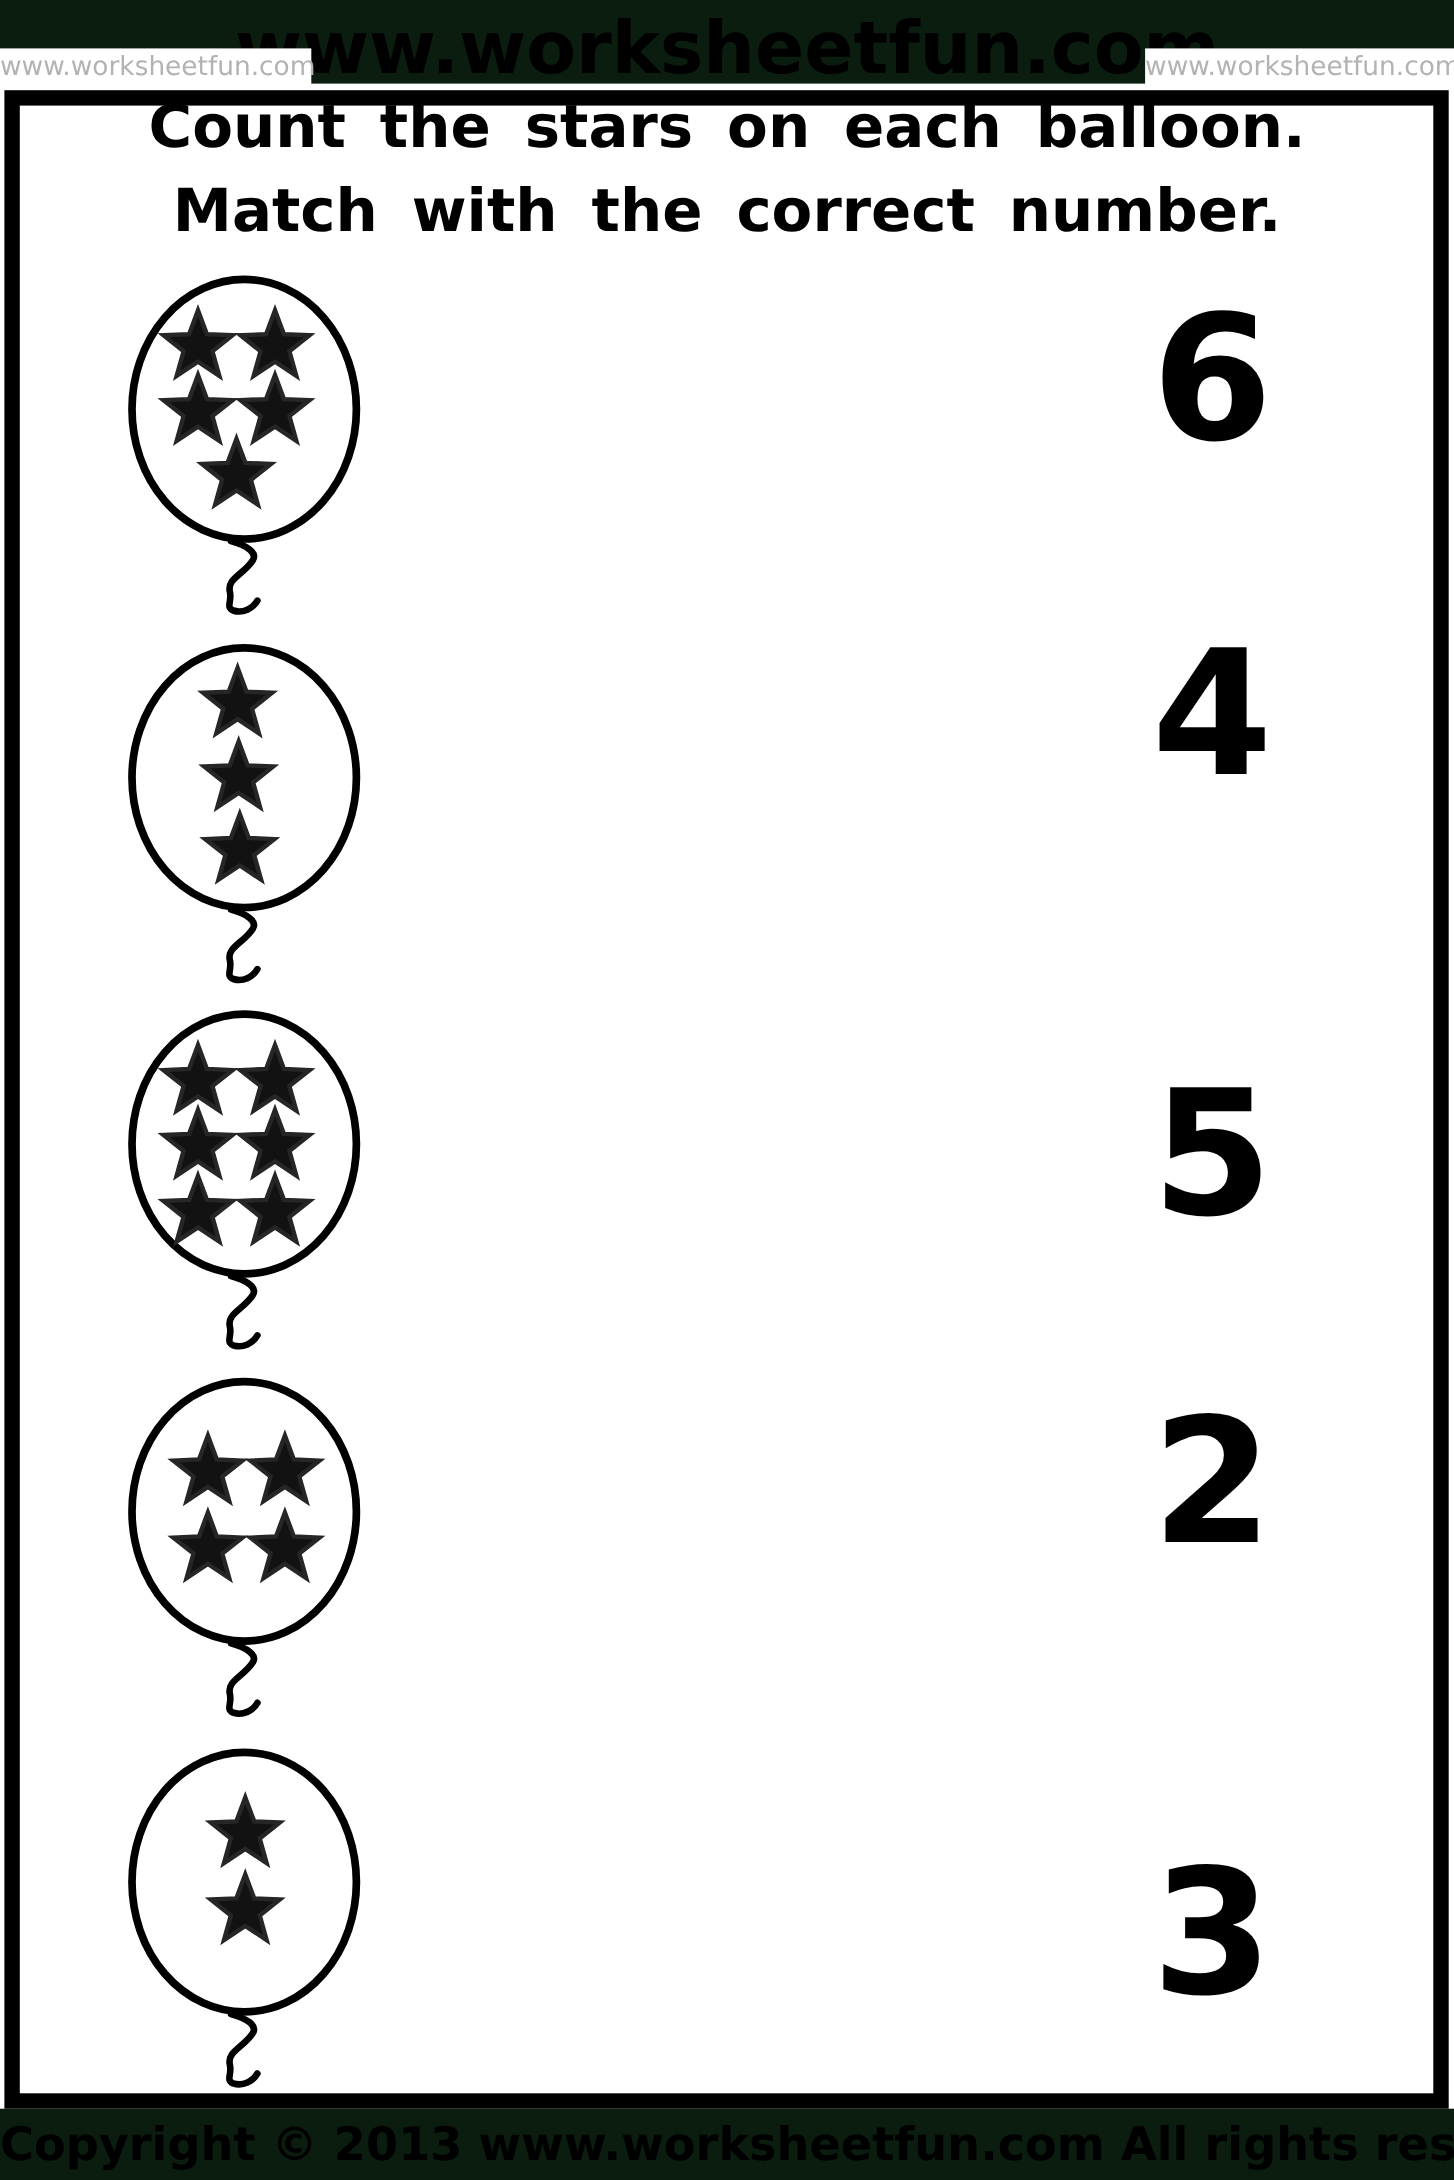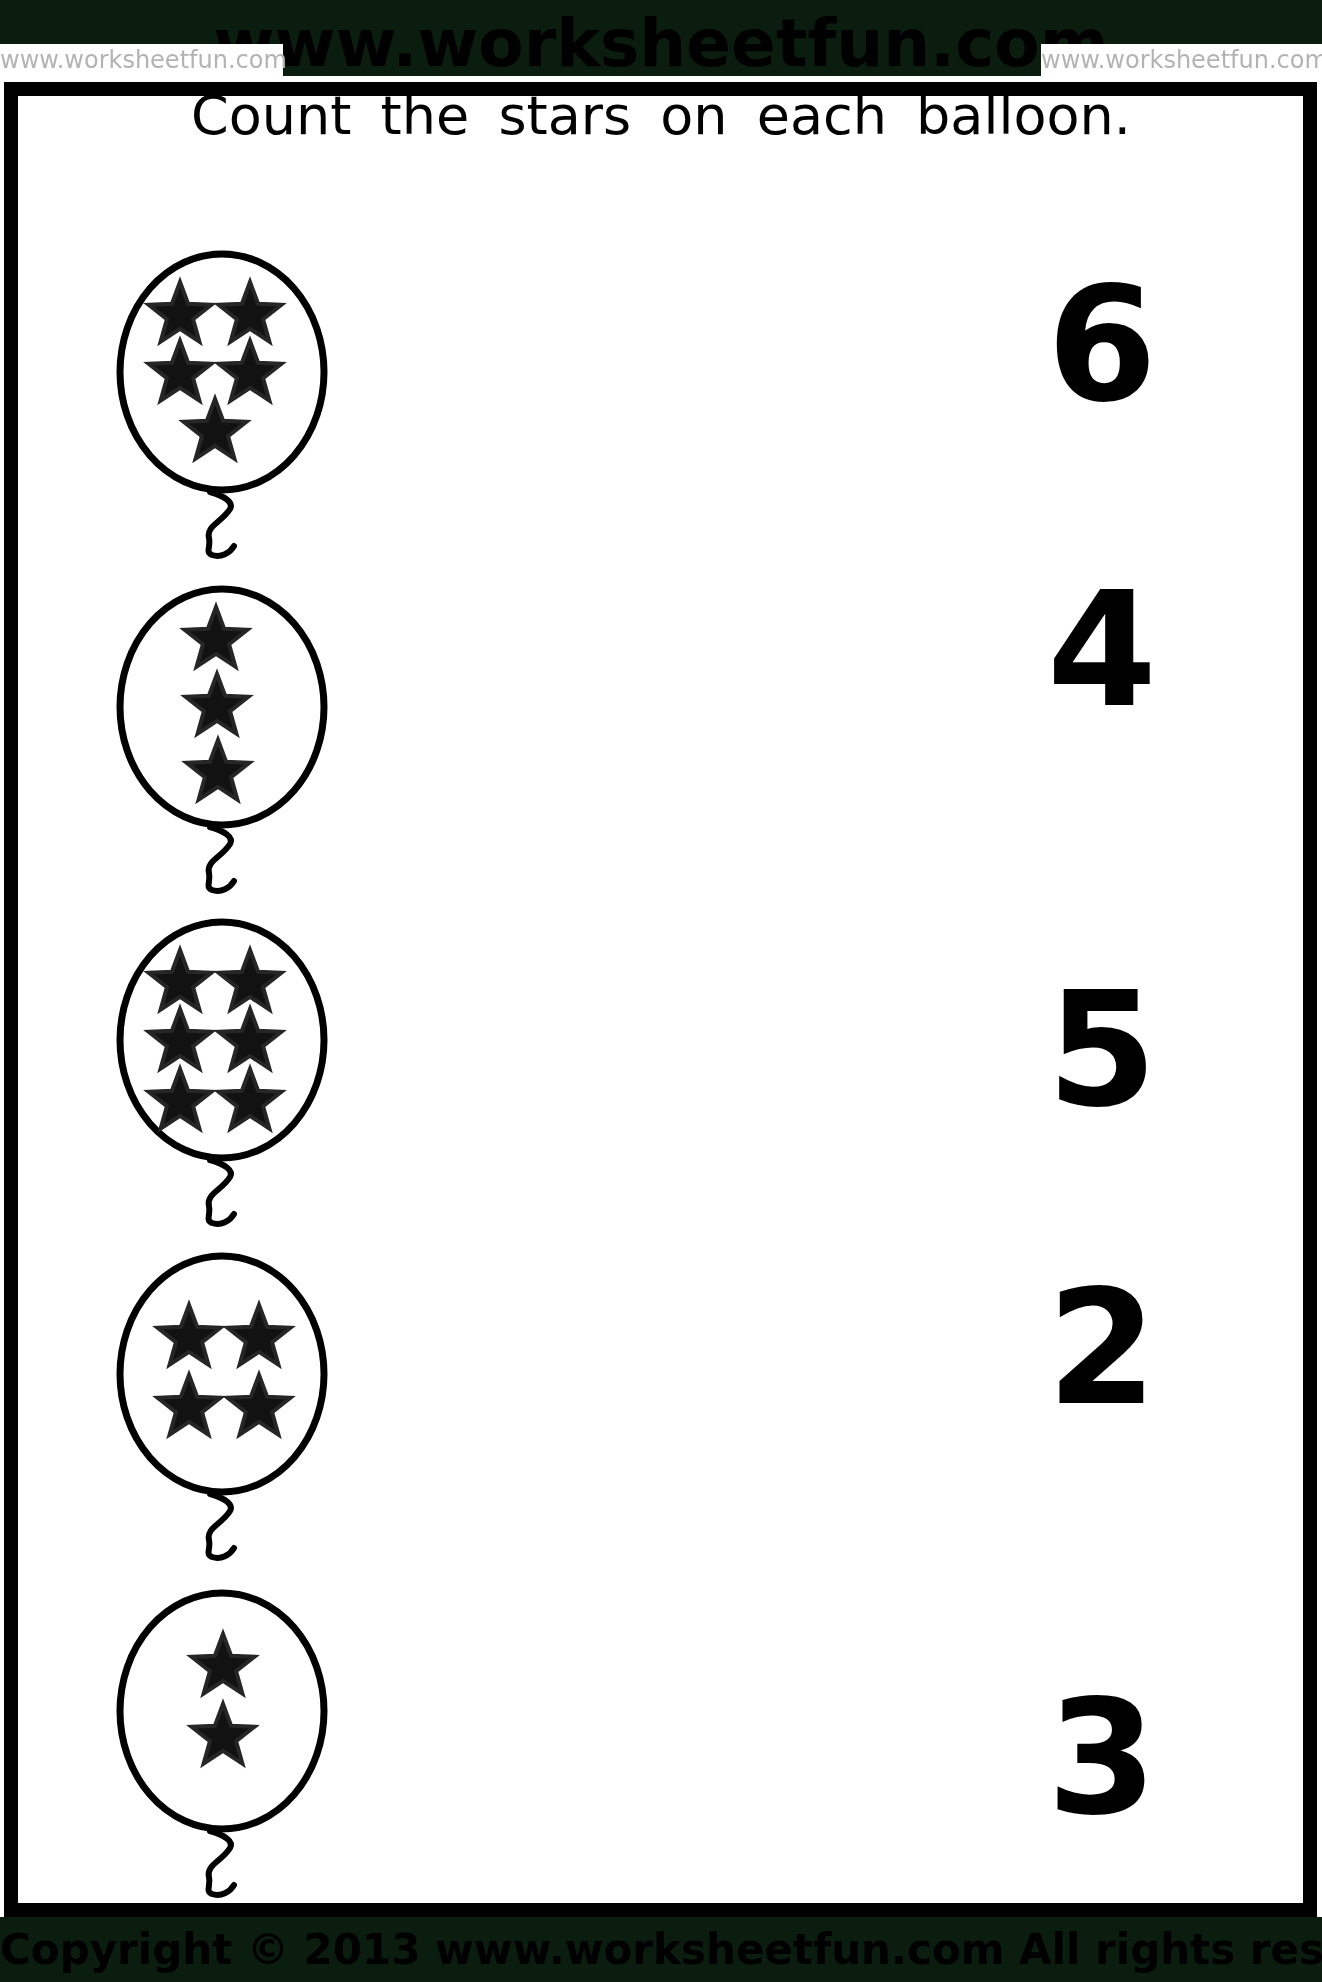--- a/index.html
+++ b/index.html
@@ -48,21 +48,21 @@
     position:absolute;
     left:4px;top:82px;
     width:1285px;height:1807px;
     border:14px solid var(--ink);
     z-index:0;
   }
   .title{
     position:absolute;top:78px;left:0;width:1322px;
     text-align:center;
     color:var(--ink);
-    font-size:54px;font-weight:400;
+    font-size:54px;font-weight:700;
     line-height:76px;
     word-spacing:12px;
     z-index:2;
   }
   .balloon-slot{
     position:absolute;left:92px;width:260px;height:330px;
     z-index:2;
   }
   .match-num{
     position:absolute;left:1102px;
@@ -87,20 +87,21 @@
 
 <div class="band top"></div>
 <div class="wm-large">www.worksheetfun.com</div>
 <div class="wm-box left">www.worksheetfun.com</div>
 <div class="wm-box right">www.worksheetfun.com</div>
 
 <div class="frame"></div>
 
 <div class="title">
   <div>Count the stars on each balloon.</div>
+  <div>Match with the correct number.</div>
 </div>
 
 <div class="balloon-slot" style="top:246px"><svg width="260" height="330" viewBox="0 0 260 330">
       <ellipse cx="130" cy="126" rx="102" ry="118" fill="none" stroke="#000000" stroke-width="7"></ellipse>
       <path d="M118,246 C132,250 142,256 138,263 C130,276 114,280 117,292 C119,301 113,306 120,309 C129,312 138,307 142,300" fill="none" stroke="#000000" stroke-width="6" stroke-linecap="round"></path>
       <polygon points="88.0,36.0 96.1,57.8 119.4,58.8 101.1,73.3 107.4,95.7 88.0,82.8 68.6,95.7 74.9,73.3 56.6,58.8 79.9,57.8" fill="#121212" stroke="#262626" stroke-width="4" stroke-linejoin="miter"></polygon>
       <polygon points="158.0,36.0 166.1,57.8 189.4,58.8 171.1,73.3 177.4,95.7 158.0,82.8 138.6,95.7 144.9,73.3 126.6,58.8 149.9,57.8" fill="#121212" stroke="#262626" stroke-width="4" stroke-linejoin="miter"></polygon>
       <polygon points="88.0,95.0 96.1,116.8 119.4,117.8 101.1,132.3 107.4,154.7 88.0,141.8 68.6,154.7 74.9,132.3 56.6,117.8 79.9,116.8" fill="#121212" stroke="#262626" stroke-width="4" stroke-linejoin="miter"></polygon>
       <polygon points="158.0,95.0 166.1,116.8 189.4,117.8 171.1,132.3 177.4,154.7 158.0,141.8 138.6,154.7 144.9,132.3 126.6,117.8 149.9,116.8" fill="#121212" stroke="#262626" stroke-width="4" stroke-linejoin="miter"></polygon>
       <polygon points="123.0,153.0 131.1,174.8 154.4,175.8 136.1,190.3 142.4,212.7 123.0,199.8 103.6,212.7 109.9,190.3 91.6,175.8 114.9,174.8" fill="#121212" stroke="#262626" stroke-width="4" stroke-linejoin="miter"></polygon>

